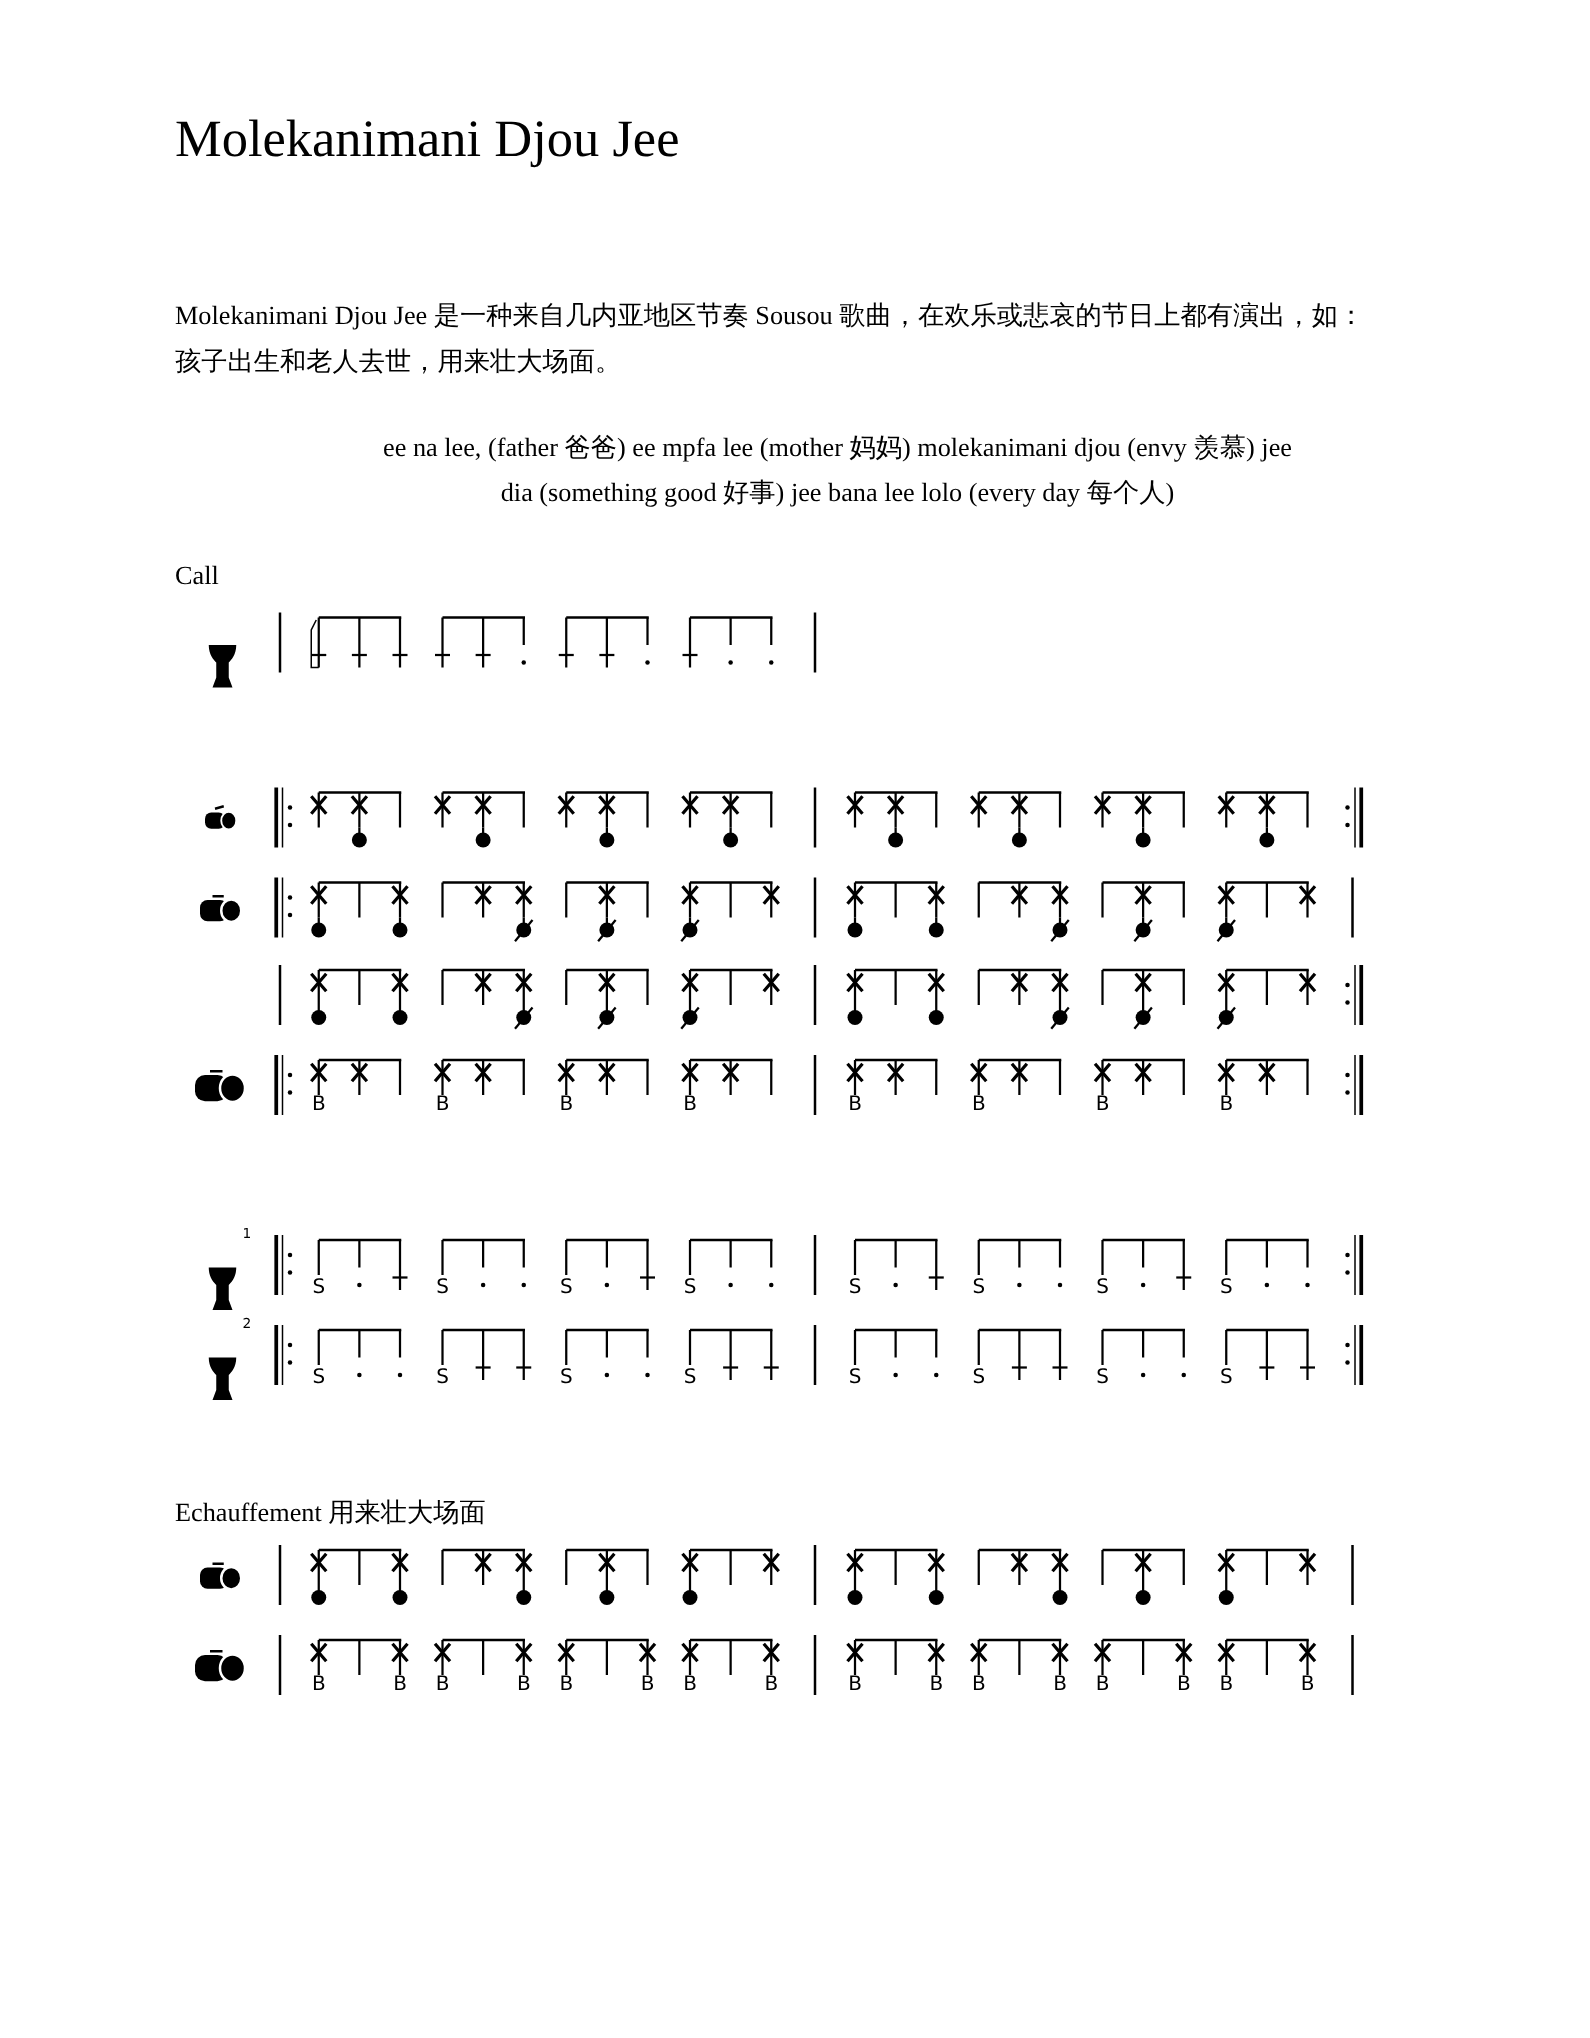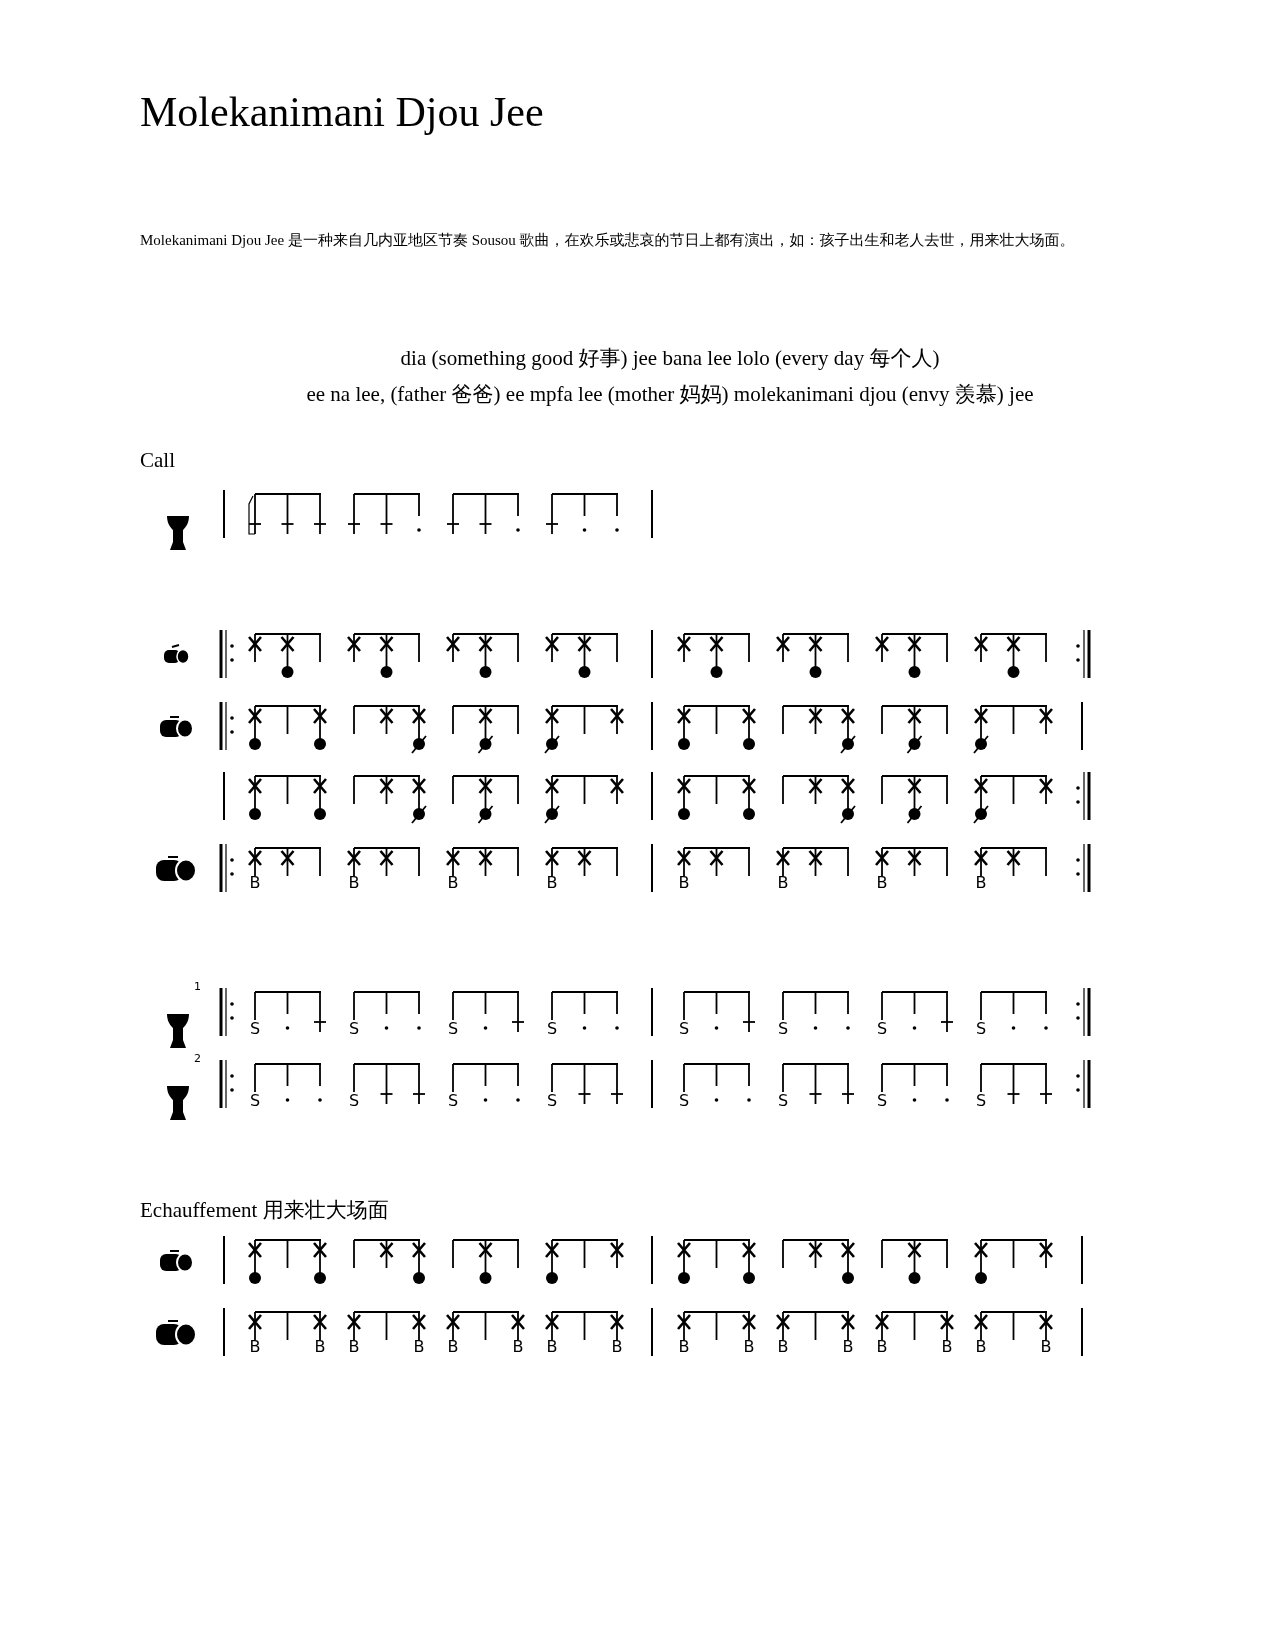--- a/index.html
+++ b/index.html
@@ -1,30 +1,30 @@
 <!DOCTYPE html>
 <html><head>
 <meta charset="utf-8">
 <style>
   html, body { margin: 0; padding: 0; background: #ffffff; }
   body { width: 1272px; height: 1630px; position: relative; overflow: hidden; color: #000; font-family: "Liberation Serif", "DejaVu Serif", serif; }
   .title { position: absolute; left: 140px; top: 88px; font-size: 42px; font-weight: normal; letter-spacing: 0px; margin: 0; }
-  .intro { position: absolute; left: 140px; top: 222px; width: 960px; font-size: 15px; line-height: 37px; }
+  .intro { position: absolute; left: 140px; top: 234px; width: 960px; font-size: 21px; line-height: 37px; }
   .lyrics { position: absolute; left: 240px; top: 340px; width: 860px; font-size: 21px; line-height: 36px; text-align: center; }
   .section-label { position: absolute; left: 140px; font-size: 21px; }
   .score { position: absolute; left: 0; top: 0; }
 </style>
 </head>
 <body>
 
 <h1 class="title">Molekanimani Djou Jee</h1>
 <div class="intro">Molekanimani Djou Jee  是一种来自几内亚地区节奏  Sousou  歌曲，在欢乐或悲哀的节日上都有演出，如：孩子出生和老人去世，用来壮大场面。</div>
 <div class="lyrics">
+  <div>ee na lee, (father 爸爸) ee mpfa lee (mother 妈妈) molekanimani djou (envy 羡慕) jee</div>
   <div>dia (something good 好事) jee bana lee lolo (every day  每个人)</div>
-  <div>ee na lee, (father 爸爸) ee mpfa lee (mother 妈妈) molekanimani djou (envy 羡慕) jee</div>
 </div>
 <div class="section-label" style="top:448px">Call</div>
 <div class="section-label" style="top:1196px">Echauffement  用来壮大场面</div>
 
 <svg class="score" id="score" width="1272" height="1630">
     <g>
       <g>
         <path d="M167 516 h22 c0 8 -4 12 -6 14 v12 l3 8 h-16 l3 -8 v-12 c-2 -2 -6 -6 -6 -14z" fill="#000"></path>
       </g>
       <line x1="224" y1="490" x2="224" y2="538" stroke="#000" stroke-width="2"></line>

